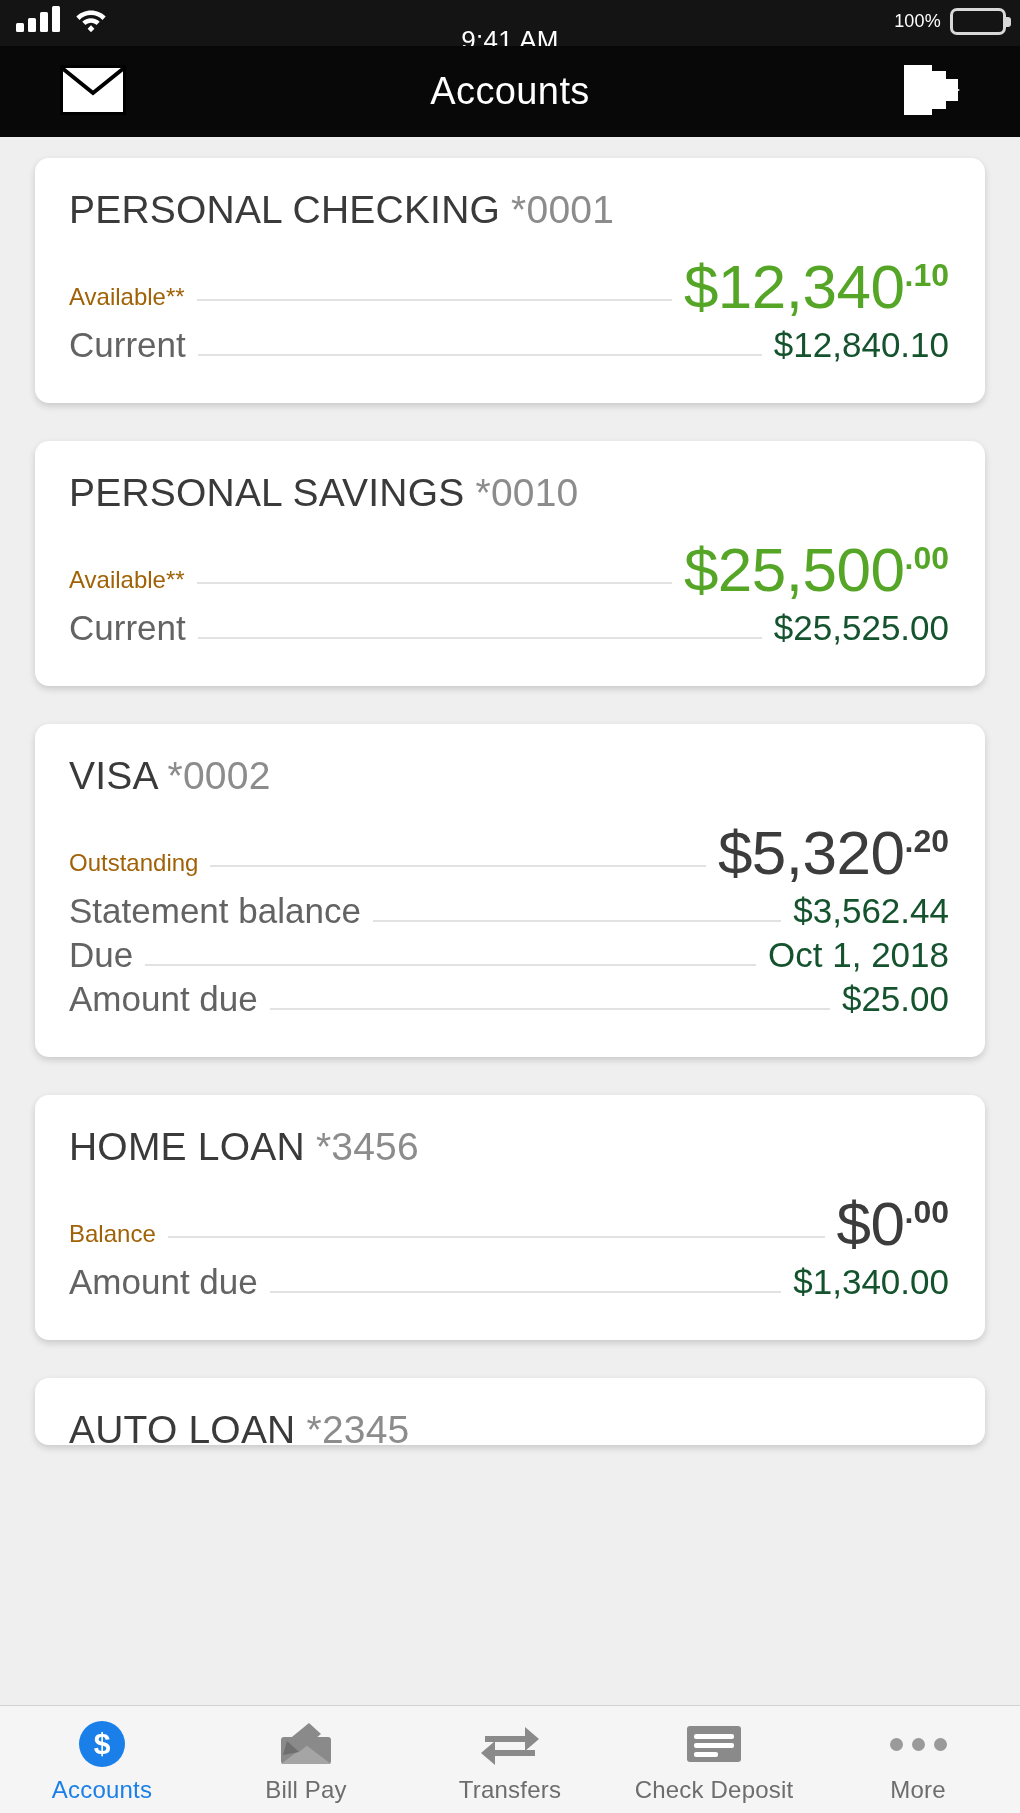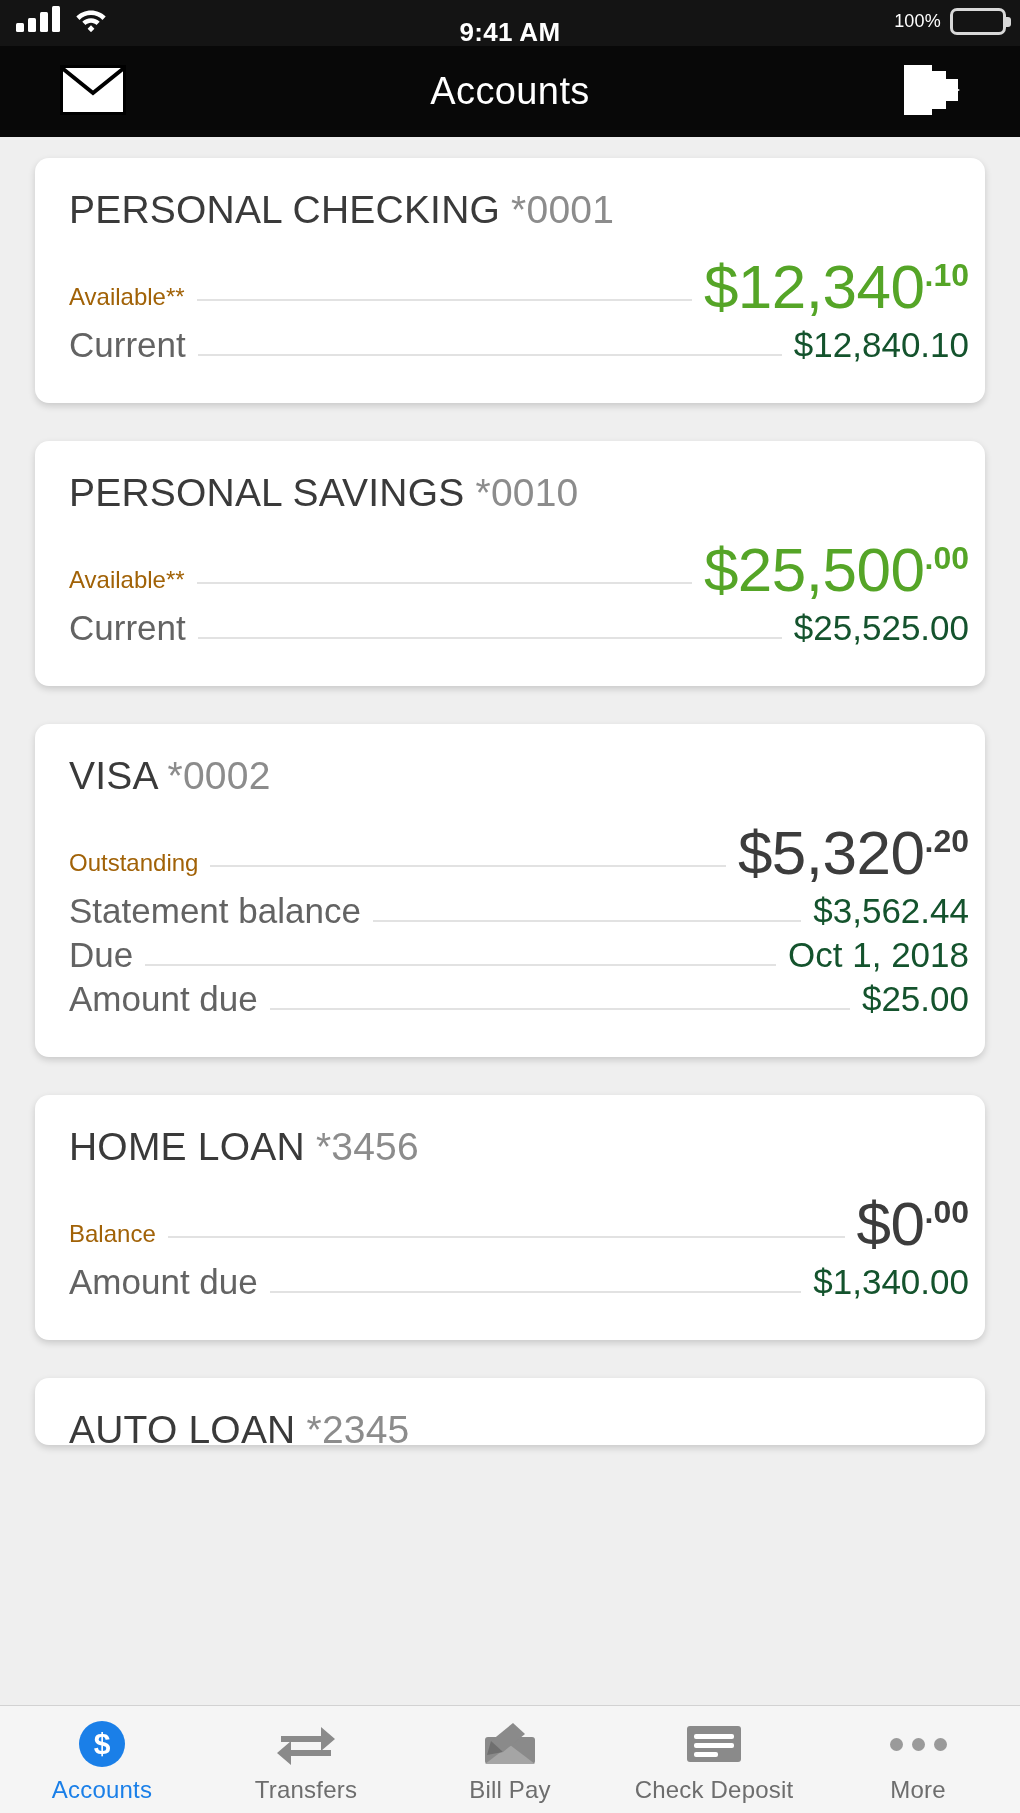--- a/index.html
+++ b/index.html
@@ -19,21 +19,21 @@
   .sb-left{ position:absolute; left:16px; top:6px; display:flex; align-items:flex-end; gap:14px; }
   .bars{ display:flex; align-items:flex-end; gap:4px; height:26px; }
   .bars i{ display:block; width:8px; background:#fff; border-radius:1.5px; }
   .bars i:nth-child(1){ height:9px; }
   .bars i:nth-child(2){ height:14px; }
   .bars i:nth-child(3){ height:20px; }
   .bars i:nth-child(4){ height:26px; }
   .wifi{ width:34px; height:26px; position:relative; }
   .sb-time{
     position:absolute; left:0; right:0; text-align:center;
-    font-size:26px; font-weight:700; letter-spacing:0.3px; top:17px;
+    font-size:26px; font-weight:400; letter-spacing:0.3px; top:25px;
   }
   .sb-right{ position:absolute; right:14px; top:8px; display:flex; align-items:center; gap:9px; }
   .sb-batt-pct{ font-size:18px; letter-spacing:0.2px; }
   .battery{
     width:56px; height:27px; border:3px solid #d8d8d8; border-radius:7px;
     position:relative; padding:2px;
   }
   .battery .fill{ width:100%; height:100%; background:#fff; border-radius:3px; }
   .battery .nub{
     position:absolute; right:-8px; top:50%; transform:translateY(-50%);
@@ -55,21 +55,21 @@
   .scroll{
     position:absolute; top:137px; left:0; width:1020px; height:1568px;
     background:#efefef; overflow:hidden;
   }
   .card{
     position:relative;
     margin:0 35px 38px 35px;
     background:#ffffff;
     border-radius:14px;
     box-shadow:0 3px 7px rgba(0,0,0,0.16);
-    padding:30px 16px 34px 34px;
+    padding:30px 36px 34px 34px;
   }
   .card:first-child{ margin-top:21px; }
 
   .card-title{
     font-size:39px; letter-spacing:0.2px;
     color:#3a3a3a; margin-bottom:26px; white-space:nowrap;
   }
   .card-title .mask{ color:#8c8c8c; }
 
   
@@ -285,42 +285,42 @@
 
   <div class="tab active">
     <div class="tab-icon">
       <div class="dollar-circle">$</div>
     </div>
     <div class="tab-label">Accounts</div>
   </div>
 
   <div class="tab">
     <div class="tab-icon">
-      <svg width="62" height="44" viewBox="0 0 62 44">
-        <path d="M6 14 L46 14 L46 5 L60 17 L46 29 L46 20 L6 20 Z" fill="#8a8a8a"></path>
-        <path d="M56 28 L16 28 L16 19 L2 31 L16 43 L16 34 L56 34 Z" fill="#8a8a8a"></path>
-      </svg>
-    </div>
-    <div class="tab-label">Transfers</div>
-  </div>
-
-  <div class="tab">
-    <div class="tab-icon">
       <svg width="62" height="46" viewBox="0 0 62 46">
         <rect x="6" y="16" width="50" height="27" rx="3" fill="#8a8a8a"></rect>
         <path d="M6 43 L31 24 L56 43 Z" fill="#a5a5a5"></path>
         <path d="M12 20 L34 2 L46 13 L24 31 Z" fill="#8a8a8a"></path>
         <path d="M12 20 L24 31 L8 34 Z" fill="#6f6f6f"></path>
       </svg>
     </div>
     <div class="tab-label">Bill Pay</div>
   </div>
 
   <div class="tab">
     <div class="tab-icon">
+      <svg width="62" height="44" viewBox="0 0 62 44">
+        <path d="M6 14 L46 14 L46 5 L60 17 L46 29 L46 20 L6 20 Z" fill="#8a8a8a"></path>
+        <path d="M56 28 L16 28 L16 19 L2 31 L16 43 L16 34 L56 34 Z" fill="#8a8a8a"></path>
+      </svg>
+    </div>
+    <div class="tab-label">Transfers</div>
+  </div>
+
+  <div class="tab">
+    <div class="tab-icon">
       <svg width="58" height="44" viewBox="0 0 58 44">
         <rect x="2" y="4" width="54" height="36" rx="3" fill="#8a8a8a"></rect>
         <rect x="9" y="12" width="40" height="5" rx="2" fill="#ffffff"></rect>
         <rect x="9" y="21" width="40" height="5" rx="2" fill="#ffffff"></rect>
         <rect x="9" y="30" width="24" height="5" rx="2" fill="#ffffff"></rect>
       </svg>
     </div>
     <div class="tab-label">Check Deposit</div>
   </div>
 

